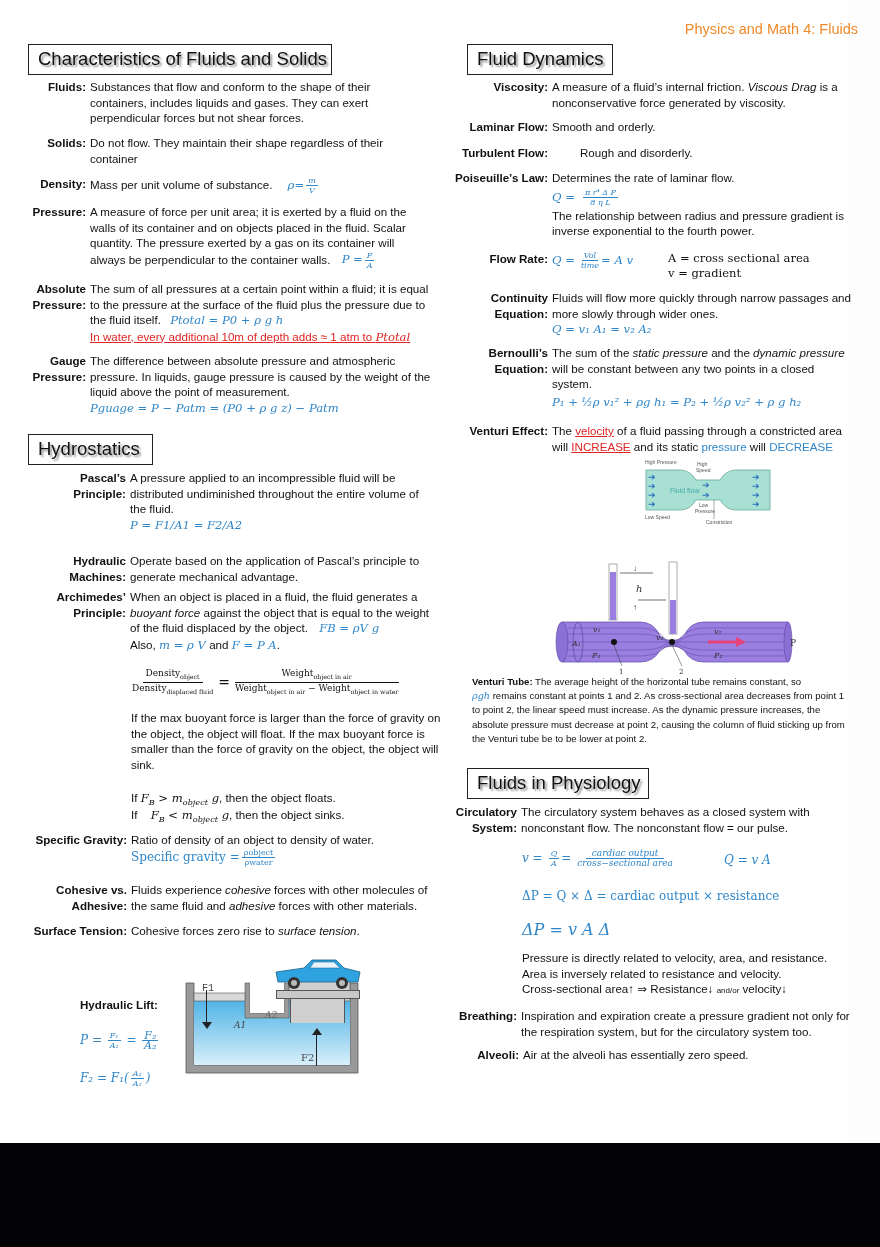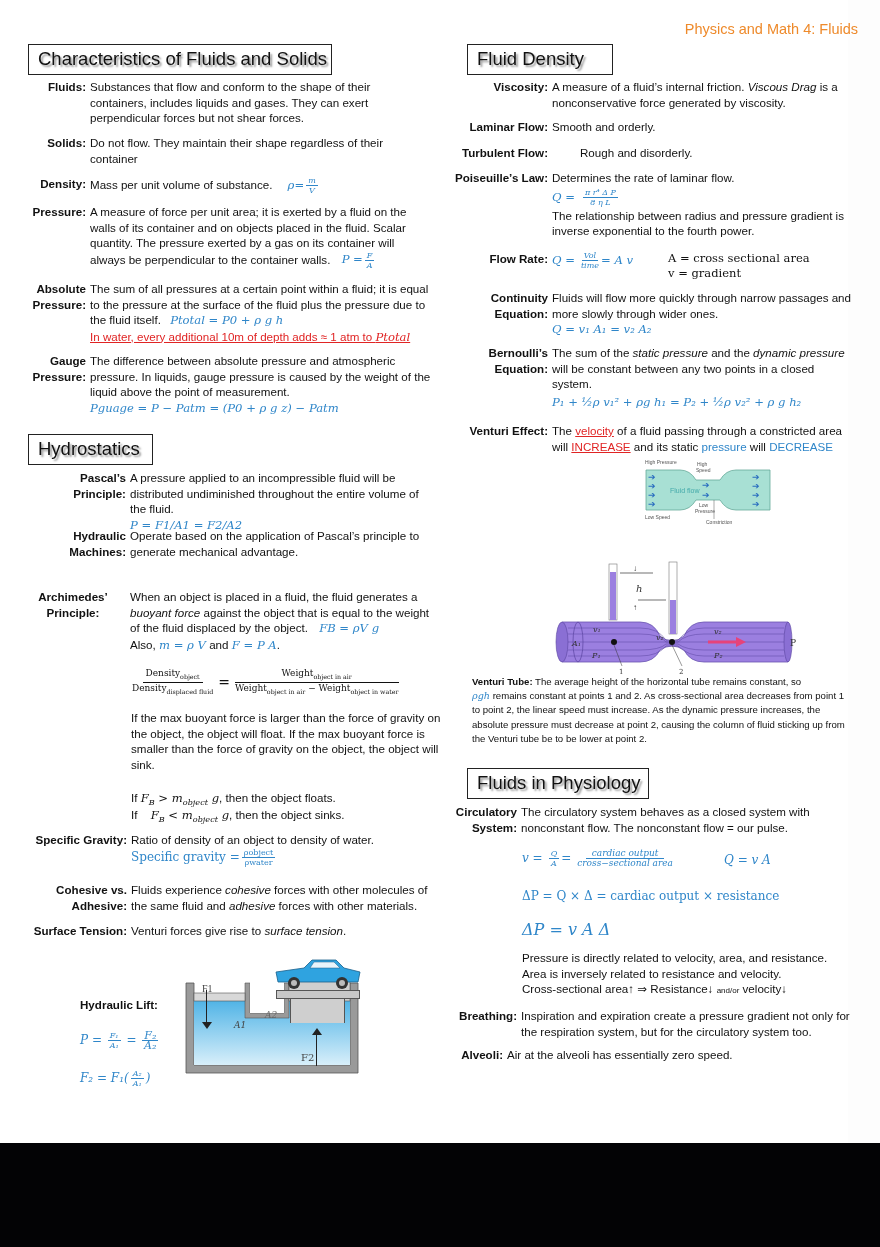--- a/index.html
+++ b/index.html
@@ -86,27 +86,27 @@
 
   <div class="section-box" style="left:28px; top:434px; width:125px;">Hydrostatics</div>
 
   <div class="row" style="left:20px; top:470px; width:410px;">
     <span class="lbl" style="width:110px;"><span>Pascal’s</span><br><span>Principle:</span></span>
     <span class="txt"><span>A pressure applied to an incompressible fluid will be distributed undiminished throughout the entire volume of the fluid.</span><br>
       <span class="math">P = F1/A1 = F2/A2</span>
     </span>
   </div>
 
-  <div class="row" style="left:20px; top:528px; width:410px;align-items:flex-end;">
+  <div class="row" style="left:20px; top:553px; width:410px;align-items:flex-end;">
     <span class="lbl" style="width:110px;"><span>Hydraulic</span><br><span>Machines:</span></span>
     <span class="txt">Operate based on the application of Pascal’s principle to generate mechanical advantage.</span>
   </div>
 
   <div class="row" style="left:20px; top:589px; width:420px;">
-    <span class="lbl" style="width:110px;text-align:center;"><span>Archimedes’</span><br><span>Principle:</span></span>
+    <span class="lbl" style="width:110px;"><span>Archimedes’</span><br><span>Principle:</span></span>
     <span class="txt"><span>When an object is placed in a fluid, the fluid generates a </span><i>buoyant force</i><span> against the object that is equal to the weight of the fluid displaced by the object.</span>
       <span class="math" style="margin-left:8px;">FB = ρV g</span><br>
       <span>Also, </span><span class="math">m = ρ V</span><span> and </span><span class="math">F = P A</span><span>.</span>
     </span>
   </div>
 
   <div style="position:absolute; left:130px; top:668px; font-family:'DejaVu Serif',serif; font-size:9px; display:flex; align-items:center;">
     <span class="frac big" style="font-size:9px;">
       <span class="num" style="padding:0 3px;"><span>Density</span><sub>object</sub></span>
       <span><span>Density</span><sub>displaced fluid</sub></span>
@@ -138,21 +138,21 @@
     </span>
   </div>
 
   <div class="row" style="left:20px; top:882px; width:420px;">
     <span class="lbl" style="width:111px;"><span>Cohesive vs.</span><br><span>Adhesive:</span></span>
     <span class="txt"><span>Fluids experience </span><i>cohesive</i><span> forces with other molecules of the same fluid and </span><i>adhesive</i><span> forces with other materials.</span></span>
   </div>
 
   <div class="row" style="left:20px; top:923px; width:420px;">
     <span class="lbl" style="width:111px;">Surface Tension:</span>
-    <span class="txt"><span>Venturi forces give rise to </span><i>surface tension</i><span>.</span></span>
+    <span class="txt"><span>Cohesive forces zero rise to </span><i>surface tension</i><span>.</span></span>
   </div>
 
   <div class="row" style="left:80px; top:997px;">
     <span class="lbl">Hydraulic Lift:</span>
   </div>
   <div class="eq" style="position:absolute; left:80px; top:1031px;">
     <span class="math">P =</span> <span class="frac math" style="font-size:8px;">
         <span class="num">F₁</span>
         <span>A₁</span>
       </span> <span class="math">=</span> <span class="frac math" style="font-size:11px;">
@@ -313,28 +313,28 @@
     <path d="M2 16 L30 12 L38 4 L62 4 L70 12 L86 16 L84 26 L4 26 Z" fill="#2fa3e0" stroke="#1a5f8a" stroke-width="0.8"></path>
     <path d="M40 6 L60 6 L66 12 L36 12 Z" fill="#e8f4fb" stroke="#1a5f8a" stroke-width="0.5"></path>
     <circle cx="20" cy="27" r="6" fill="#333"></circle>
       <circle cx="20" cy="27" r="3" fill="#bbb"></circle>
     <circle cx="68" cy="27" r="6" fill="#333"></circle>
       <circle cx="68" cy="27" r="3" fill="#bbb"></circle>
   </svg>
 
   <div style="position:absolute; left:206px; top:990px; width:1.4px; height:36px; background:#222;"></div>
   <div style="position:absolute; left:202px; top:1022px; width:0; height:0; border-left:5px solid transparent; border-right:5px solid transparent; border-top:7px solid #222;"></div>
-  <div style="position:absolute; left:202px; top:983px; font-family:Liberation Serif, serif; font-size:10px; color:#444;">F1</div>
+  <div style="position:absolute; left:202px; top:983px; font-family:Liberation Mono, monospace; font-size:10px; color:#444;">F1</div>
   <div style="position:absolute; left:234px; top:1020px; font-family:'DejaVu Serif',serif; font-style:italic; font-size:9px; color:#444;">A1</div>
   <div style="position:absolute; left:265px; top:1010px; font-family:'DejaVu Serif',serif; font-style:italic; font-size:9px; color:#666;">A2</div>
   <div style="position:absolute; left:316px; top:1034px; width:1.4px; height:32px; background:#222;"></div>
   <div style="position:absolute; left:312px; top:1028px; width:0; height:0; border-left:5px solid transparent; border-right:5px solid transparent; border-bottom:7px solid #222;"></div>
   <div style="position:absolute; left:301px; top:1052px; font-family:'DejaVu Serif',serif; font-size:10px; color:#444;">F2</div>
 
-  <div class="section-box" style="left:467px; top:44px; width:146px;">Fluid Density</div>
+  <div class="section-box" style="left:467px; top:44px; width:146px;">Fluid Dynamics</div>
 
   <div class="row" style="left:455px; top:79px; width:400px;">
     <span class="lbl" style="width:97px;">Viscosity:</span>
     <span class="txt"><span>A measure of a fluid’s internal friction.  </span><i>Viscous Drag</i><span> is a nonconservative force generated by viscosity.</span></span>
   </div>
 
   <div class="row" style="left:455px; top:119px; width:400px;">
     <span class="lbl" style="width:97px;">Laminar Flow:</span>
     <span class="txt">Smooth and orderly.</span>
   </div>
@@ -479,19 +479,19 @@
 
   <div class="row" style="left:522px; top:950px; width:340px;">
     <span class="txt"><span>Pressure is directly related to velocity, area, and resistance.</span><br><span>Area is inversely related to resistance and velocity.</span><br><span>Cross-sectional area↑ ⇒ Resistance↓ </span><span class="small">and/or</span><span> velocity↓</span></span>
   </div>
 
   <div class="row" style="left:455px; top:1008px; width:400px;">
     <span class="lbl" style="width:66px;">Breathing:</span>
     <span class="txt">Inspiration and expiration create a pressure gradient not only for the respiration system, but for the circulatory system too.</span>
   </div>
 
-  <div class="row" style="left:441px; top:1047px; width:400px;">
+  <div class="row" style="left:457px; top:1047px; width:400px;">
     <span class="lbl" style="width:66px;">Alveoli:</span>
     <span class="txt">Air at the alveoli has essentially zero speed.</span>
   </div>
 </div>
 
 <div class="black-bar"></div>
 
 </body></html>

